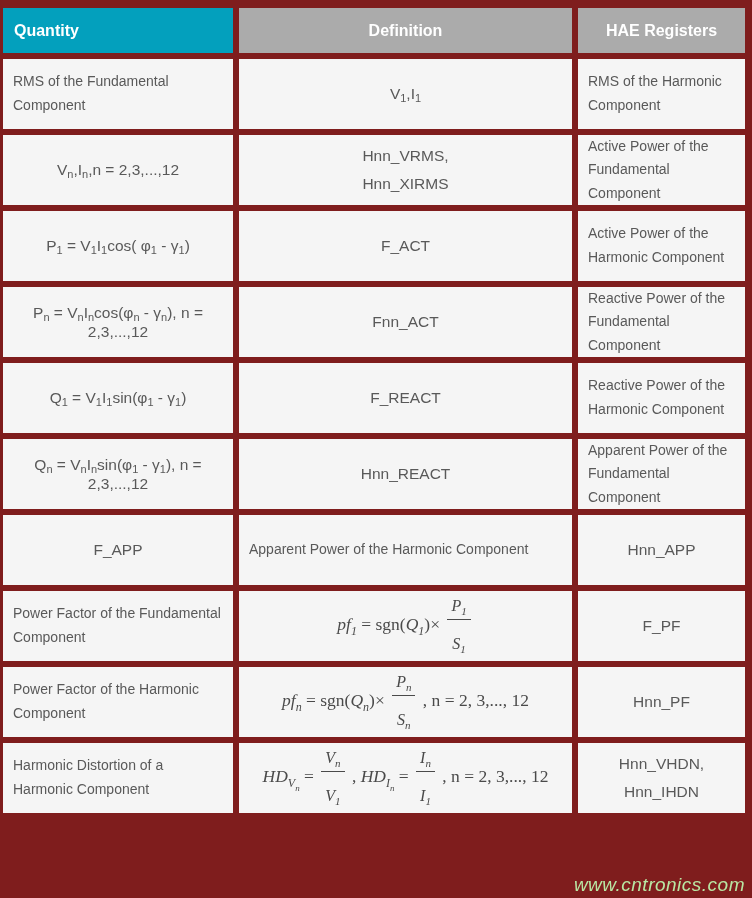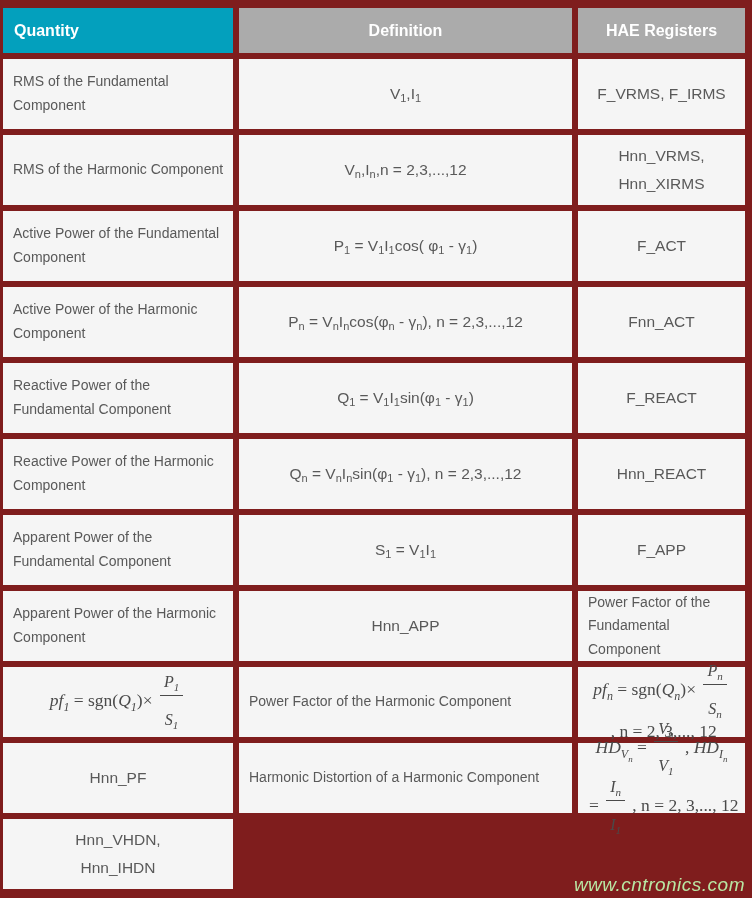--- a/index.html
+++ b/index.html
@@ -47,25 +47,20 @@
   <div class="grid" id="grid">
     <div class="hcell h-quantity">Quantity</div>
     <div class="hcell h-def">Definition</div>
     <div class="hcell h-reg">HAE Registers</div>
 
   <div class="cell qcell">
         <span>RMS of the Fundamental Component</span>
       </div>
       <div class="cell dcell">
         <span><span class="t">V</span><span class="sub">1</span><span class="t">,I</span><span class="sub">1</span></span>
-      </div>
-      <div class="cell rcell">
-        <div>
-          <div>F_VRMS, F_IRMS</div>
-        </div>
       </div>
       <div class="cell qcell">
         <span>RMS of the Harmonic Component</span>
       </div>
       <div class="cell dcell">
         <span><span class="t">V</span><span class="sub">n</span><span class="t">,I</span><span class="sub">n</span><span class="t">,n = 2,3,...,12</span></span>
       </div>
       <div class="cell rcell">
         <div>
           <div>Hnn_VRMS,</div>
@@ -112,23 +107,20 @@
         <span><span class="t">Q</span><span class="sub">n</span><span class="t"> = V</span><span class="sub">n</span><span class="t">I</span><span class="sub">n</span><span class="t">sin(φ</span><span class="sub">1</span><span class="t"> - γ</span><span class="sub">1</span><span class="t">), n = 2,3,...,12</span></span>
       </div>
       <div class="cell rcell">
         <div>
           <div>Hnn_REACT</div>
         </div>
       </div>
       <div class="cell qcell">
         <span>Apparent Power of the Fundamental Component</span>
       </div>
-      <div class="cell dcell">
-        <span><span class="t">S</span><span class="sub">1</span><span class="t"> = V</span><span class="sub">1</span><span class="t">I</span><span class="sub">1</span></span>
-      </div>
       <div class="cell rcell">
         <div>
           <div>F_APP</div>
         </div>
       </div>
       <div class="cell qcell">
         <span>Apparent Power of the Harmonic Component</span>
       </div>
       <div class="cell rcell">
         <div>
@@ -136,20 +128,25 @@
         </div>
       </div>
       <div class="cell qcell">
         <span>Power Factor of the Fundamental Component</span>
       </div>
       <div class="cell dcell">
         <span><span class="mv">pf</span><span class="ms">1</span><span class="mt"> = sgn(</span><span class="mv">Q</span><span class="ms">1</span><span class="mt">)× </span><span class="fr">
             <span class="n"><span class="mv">P</span><span class="ms">1</span></span>
             <span class="d"><span class="mv">S</span><span class="ms">1</span></span>
           </span></span>
+      </div>
+      <div class="cell rcell">
+        <div>
+          <div>F_PF</div>
+        </div>
       </div>
       <div class="cell qcell">
         <span>Power Factor of the Harmonic Component</span>
       </div>
       <div class="cell dcell">
         <span><span class="mv">pf</span><span class="ms">n</span><span class="mt"> = sgn(</span><span class="mv">Q</span><span class="ms">n</span><span class="mt">)× </span><span class="fr">
             <span class="n"><span class="mv">P</span><span class="ms">n</span></span>
             <span class="d"><span class="mv">S</span><span class="ms">n</span></span>
           </span><span class="mt"> , n = 2, 3,..., 12</span></span>
       </div>

